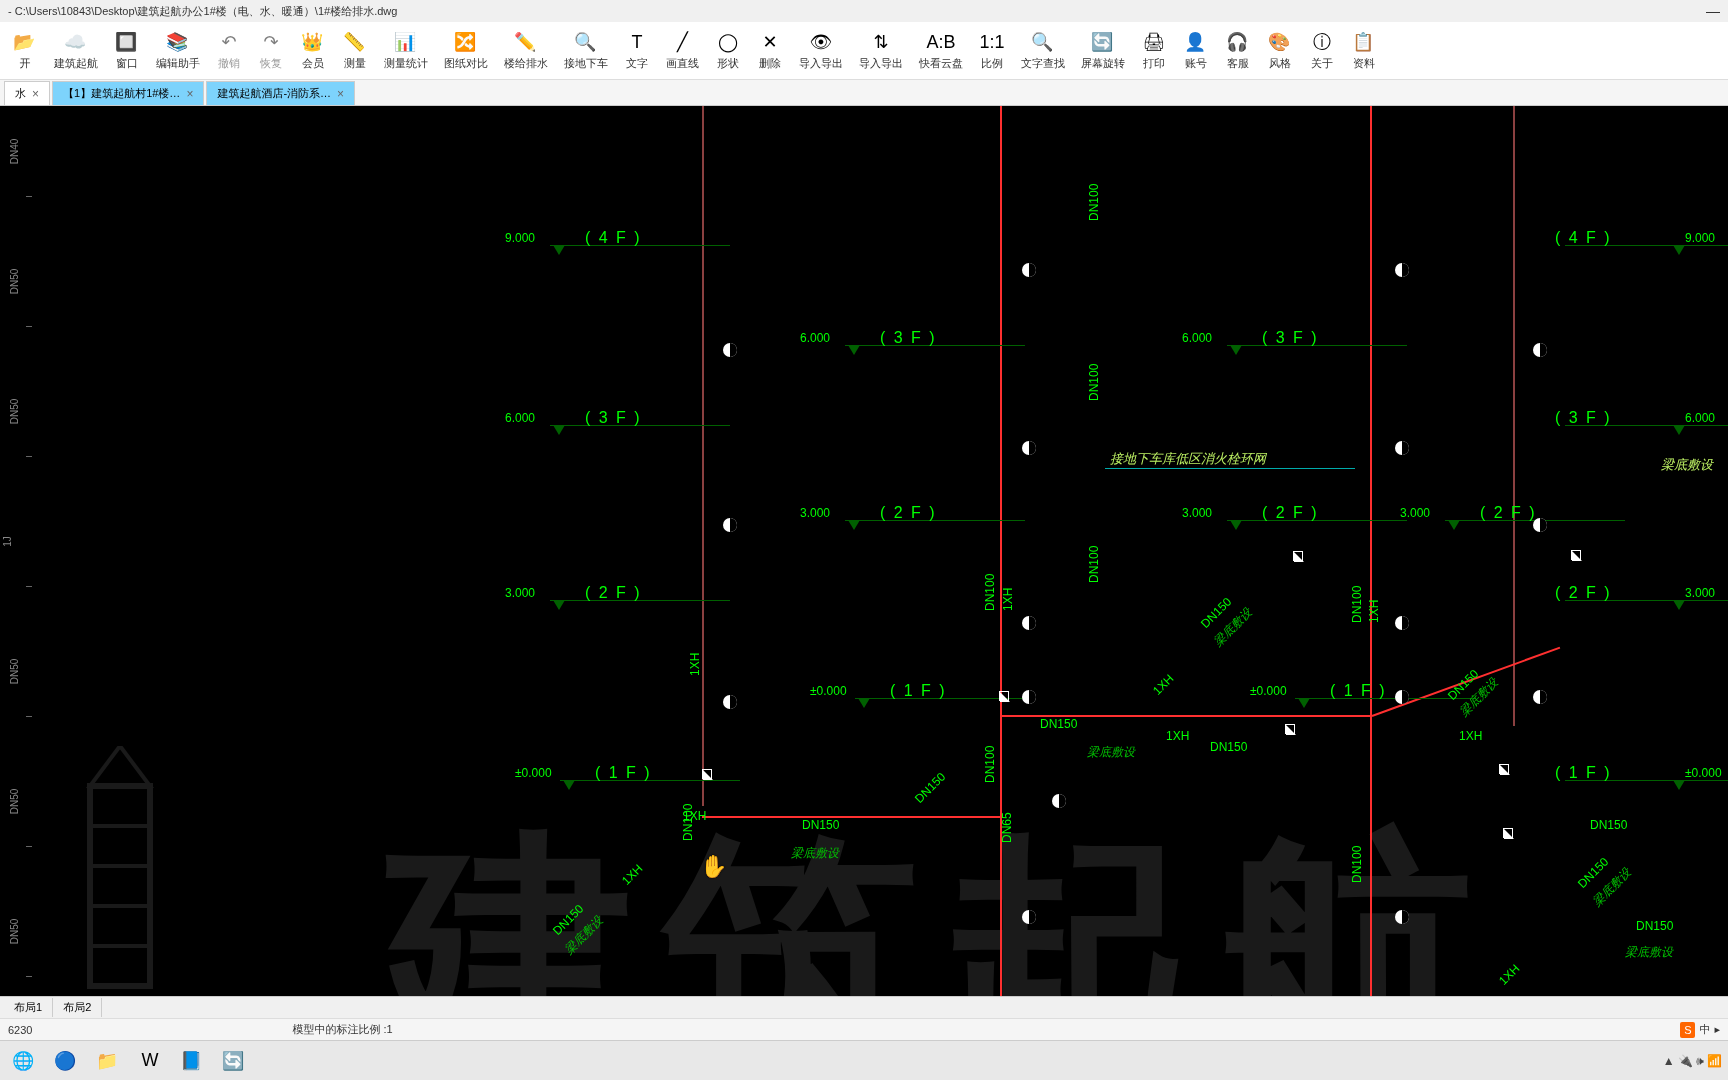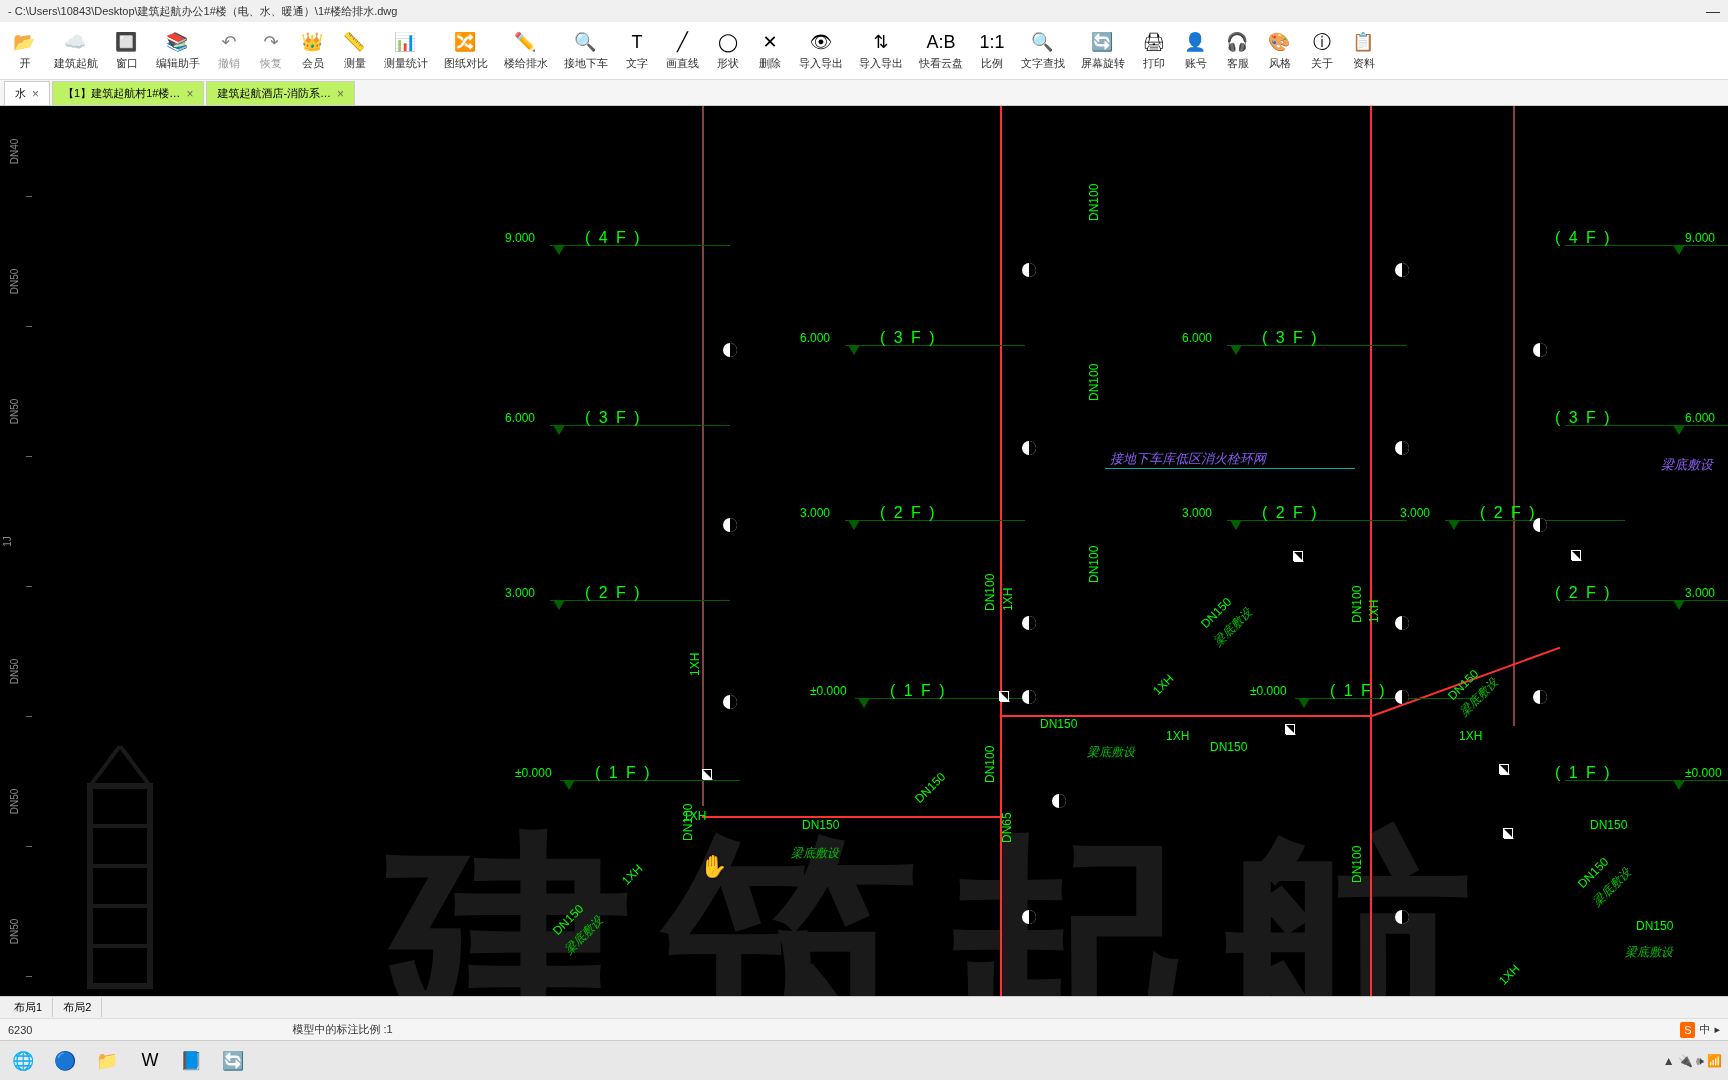--- a/index.html
+++ b/index.html
@@ -9,33 +9,33 @@
 .title-bar .min-btn { margin-left: auto; font-size: 14px; cursor: pointer; }
 
 .toolbar { height: 58px; background: #fff; display: flex; align-items: center; padding: 0 4px; border-bottom: 1px solid #ddd; }
 .tool-item { display: flex; flex-direction: column; align-items: center; justify-content: center; padding: 2px 8px; cursor: pointer; min-width: 42px; }
 .tool-icon { width: 24px; height: 24px; display: flex; align-items: center; justify-content: center; font-size: 18px; }
 .tool-label { font-size: 11px; color: #333; margin-top: 2px; white-space: nowrap; }
 .tool-item.vip .tool-icon { color: #ff9800; }
 .tool-item.disabled { opacity: 0.5; }
 
 .tabs-bar { height: 26px; background: #f5f5f5; display: flex; align-items: flex-end; padding-left: 4px; border-bottom: 1px solid #ccc; }
-.tab { height: 24px; padding: 0 10px; display: flex; align-items: center; font-size: 11px; background: #bef264; border: 1px solid #ccc; border-bottom: none; margin-right: 2px; cursor: pointer; max-width: 160px; }
+.tab { height: 24px; padding: 0 10px; display: flex; align-items: center; font-size: 11px; background: #7dd3fc; border: 1px solid #ccc; border-bottom: none; margin-right: 2px; cursor: pointer; max-width: 160px; }
 .tab.active { background: #fff; }
 .tab-text { overflow: hidden; text-overflow: ellipsis; white-space: nowrap; }
 .tab-close { margin-left: 6px; font-size: 12px; color: #666; cursor: pointer; }
 
 .canvas { position: relative; width: 1728px; height: 890px; background: #000; overflow: hidden; }
 .cad-text { position: absolute; font-size: 12px; font-family: Arial, sans-serif; white-space: nowrap; }
 .green-text { color: #00ff00; }
 .green-text-it { color: #00c000; font-style: italic; }
 .red-line { position: absolute; background: #ff3030; }
 .brown-line { position: absolute; background: #8b4040; }
 .green-line { position: absolute; background: #006000; }
-.teal-text { color: #8b5cf6; font-style: italic; font-size: 13px; }
+.teal-text { color: #bef264; font-style: italic; font-size: 13px; }
 .rot-text { transform: rotate(-45deg); transform-origin: left center; }
 .rot-text90 { transform: rotate(-90deg); transform-origin: left center; }
 .symbol-circle { position: absolute; width: 14px; height: 14px; border-radius: 50%; background: #fff; }
 .symbol-circle::after { content:''; position:absolute; width:7px; height:14px; background:#000; border-radius: 0 7px 7px 0; right:0; }
 .square-sym { position:absolute; width:10px; height:10px; border:1px solid #fff; }
 .square-sym::after { content:''; position:absolute; left:0; top:0; width:0; height:0; border-left:10px solid #fff; border-top:10px solid transparent; }
 .watermark { position: absolute; color: #1a1a1a; font-size: 260px; font-weight: bold; letter-spacing: 20px; pointer-events: none; }
 .building-wm { position:absolute; left:60px; top:640px; pointer-events:none; }
 .ruler { position: absolute; left: 0; top: 0; width: 32px; height: 890px; background: #000; }
 .ruler-text { position: absolute; color: #888; font-size: 10px; transform: rotate(-90deg); }

